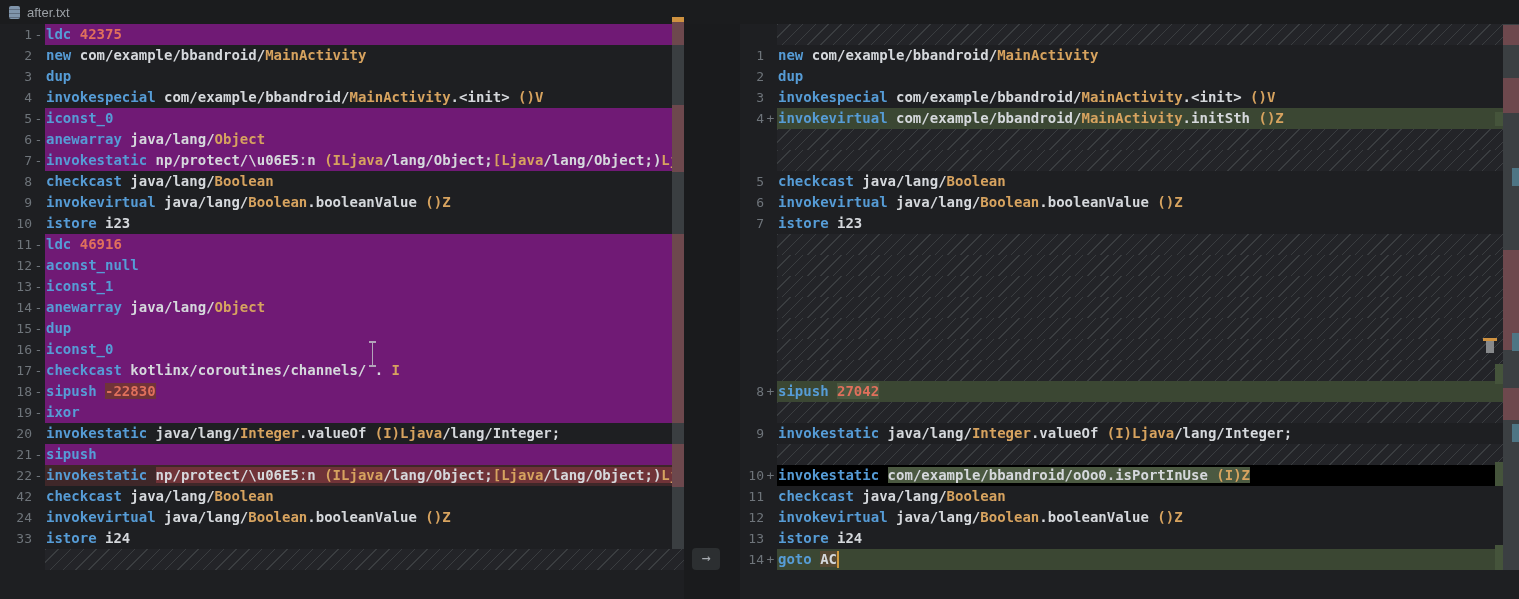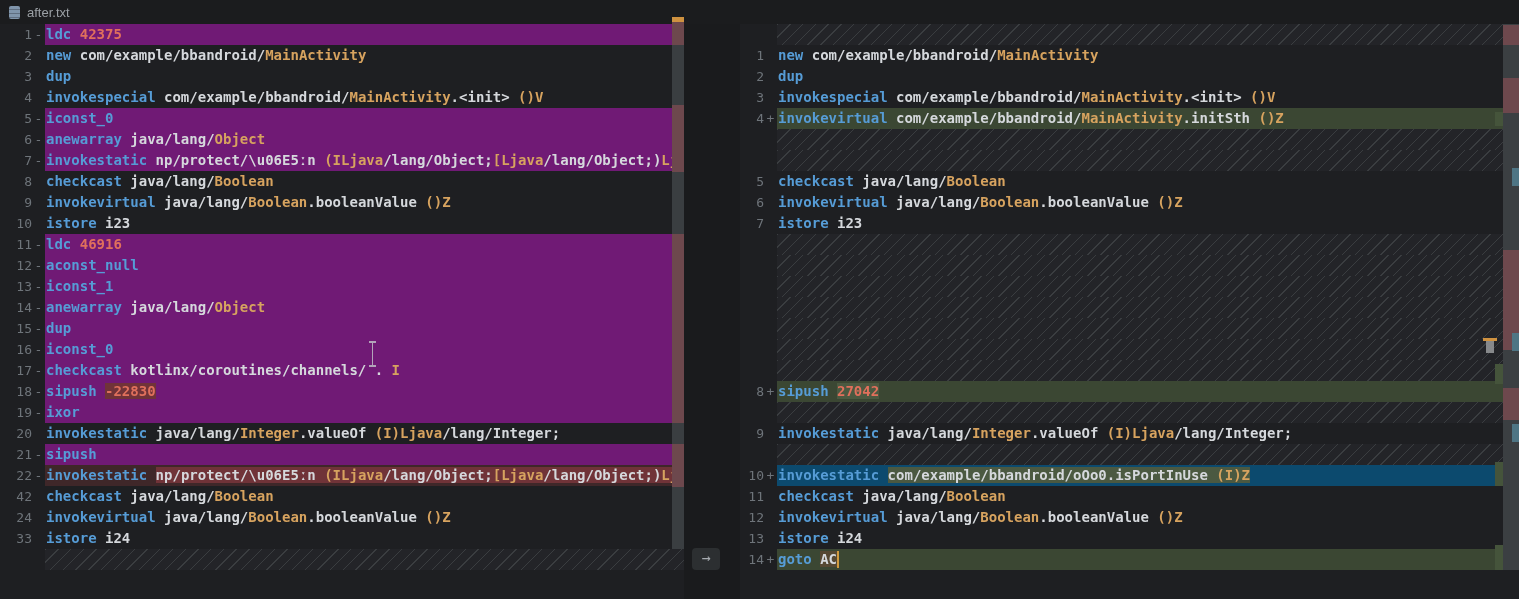--- a/index.html
+++ b/index.html
@@ -18,21 +18,21 @@
   .row{display:flex;height:21px;line-height:21px;white-space:pre;}
   .gut{flex:none;display:flex;color:#6e747a;font-size:13px;}
   #paneL .ln{width:32px;text-align:right;}
   #paneR .ln{width:24px;text-align:right;}
   .sg{width:13px;text-align:center;}
   .code{flex:1 1 auto;font-size:14px;font-weight:bold;color:#d5d8dc;overflow:hidden;padding-left:1px;}
   .kw{color:#569cd6}.pl{color:#d5d8dc}.cl{color:#d7a35f}.num{color:#e0705c}
   .k-del  .code{background:#701a75}
   .k-delc .code{background:#3f2729}
   .k-add  .code{background:#3b4733}
-  .k-addc .code{background:#0c4a6e}
+  .k-addc .code{background:#000000}
   .k-del .e1,.k-delc .e1{background:#703338}
   .k-add .e1,.k-addc .e1{background:#4b5941}
   .e2{background:#564833}
   .k-fill .code{background:repeating-linear-gradient(135deg,#3a3d40 0px,#3a3d40 1px,#232428 1px,#232428 9px);}
   
   .caret{display:inline-block;width:2px;height:17px;background:#d19a3f;vertical-align:middle;margin:-2px 0 0 0;}
   
   .mk{position:absolute;}
   .arrowbtn{position:absolute;left:692px;top:548px;width:28px;height:22px;background:#2c2f31;
             border-radius:4px;color:#a6abb0;font-size:15px;line-height:21px;text-align:center;cursor:pointer;}

